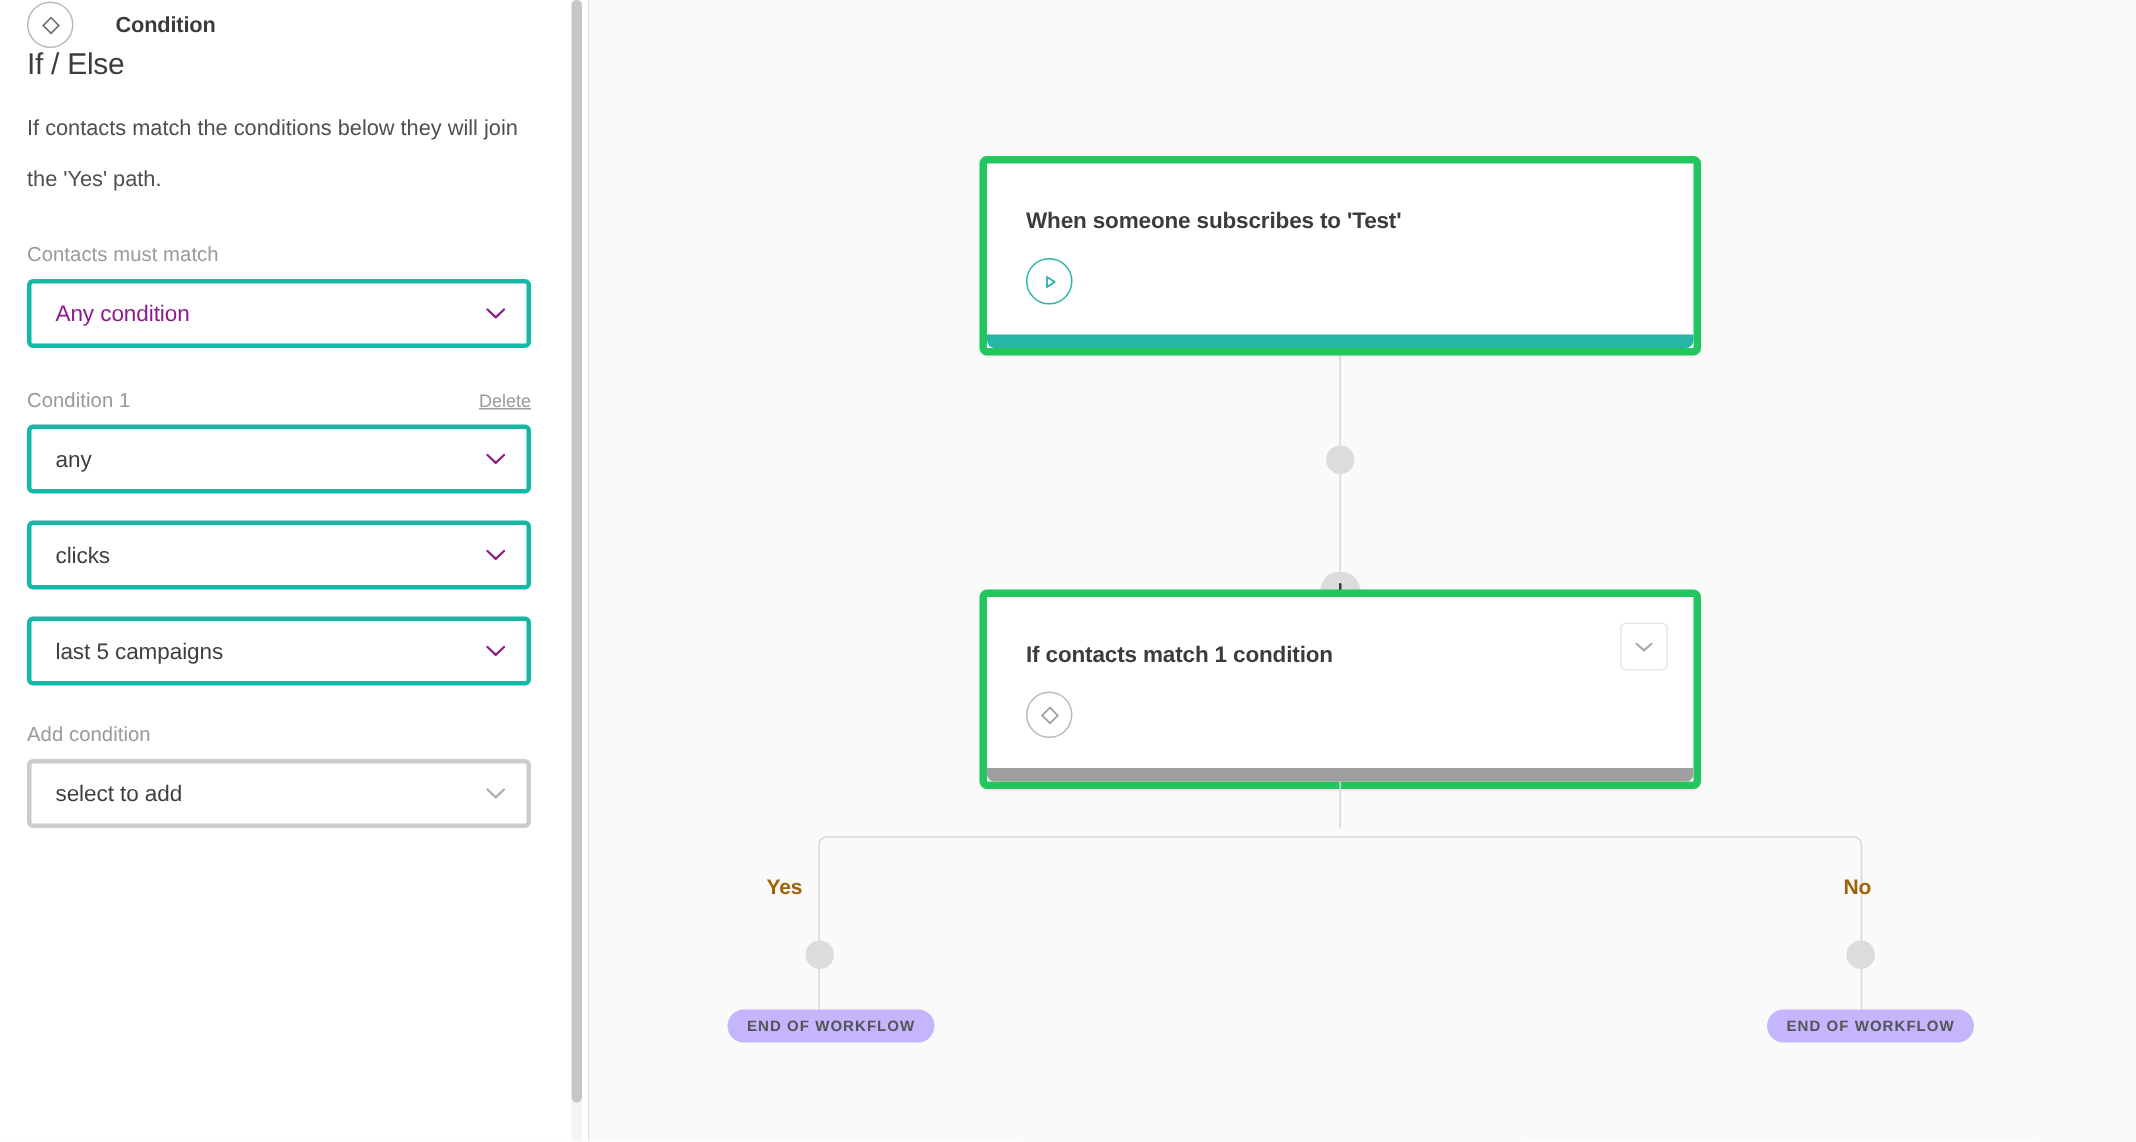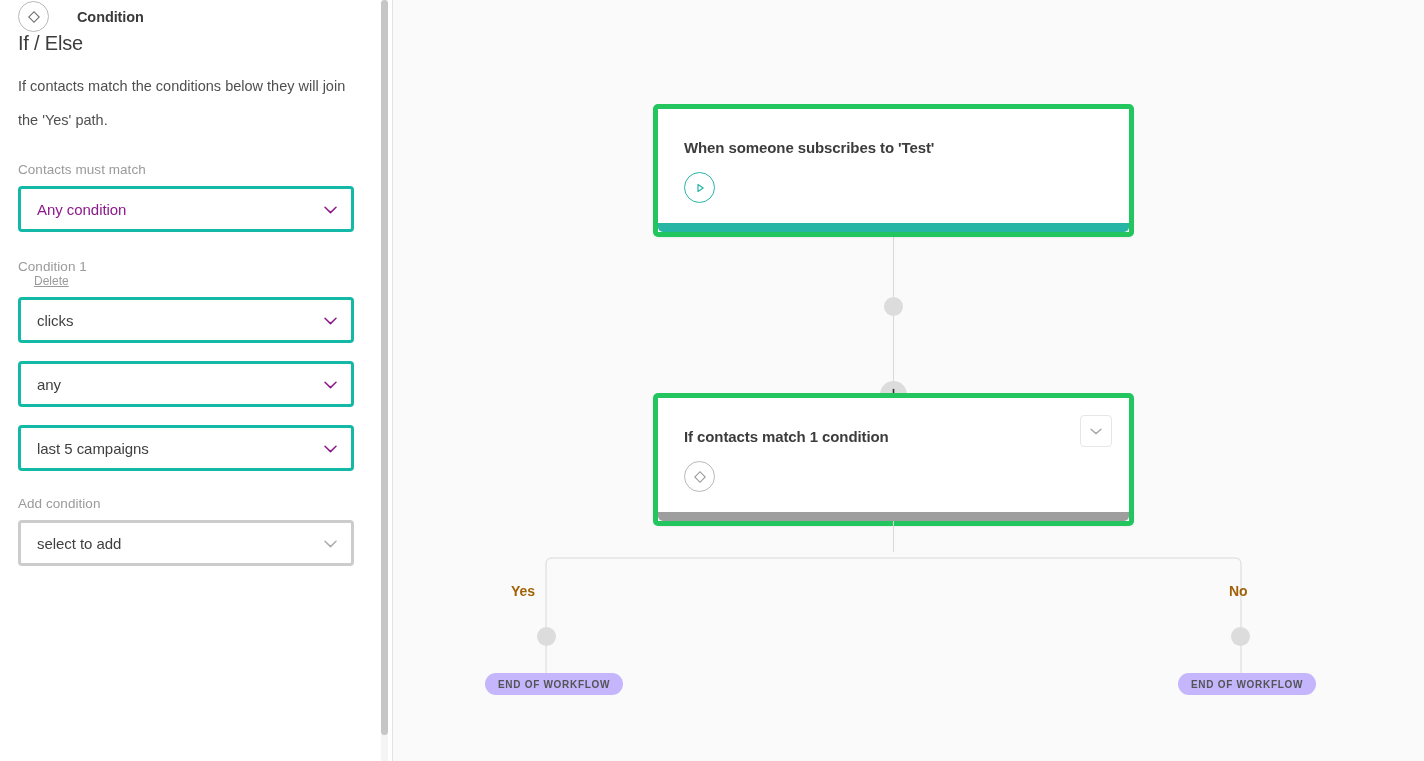--- a/index.html
+++ b/index.html
@@ -87,21 +87,20 @@
     letter-spacing: 0.05px;
   }
 
   .row-label {
     display: flex;
     align-items: baseline;
     justify-content: space-between;
     margin-top: 27px;
     margin-bottom: 9px;
     width: 336px;
-    flex-direction: column;
   }
   .row-label .field-label { margin: 0; }
 
   .delete-link {
     font-size: 12px;
     color: #9a9a9a;
     text-decoration: underline;
     cursor: pointer;
     padding-left: 16px;
   }
@@ -306,30 +305,30 @@
           </svg>
         </span>
       </div>
 
       <div class="row-label">
         <span class="field-label">Condition 1</span>
         <span class="delete-link">Delete</span>
       </div>
 
       <div class="select">
-        <span class="select-value">clicks</span>
+        <span class="select-value">any</span>
         <span class="chev">
           <svg width="13" height="8" viewBox="0 0 13 8">
             <path d="M1 1.3 L6.5 6.6 L12 1.3" fill="none" stroke="#8c1a8c" stroke-width="1.5" stroke-linecap="round" stroke-linejoin="round"></path>
           </svg>
         </span>
       </div>
 
       <div class="select">
-        <span class="select-value">any</span>
+        <span class="select-value">clicks</span>
         <span class="chev">
           <svg width="13" height="8" viewBox="0 0 13 8">
             <path d="M1 1.3 L6.5 6.6 L12 1.3" fill="none" stroke="#8c1a8c" stroke-width="1.5" stroke-linecap="round" stroke-linejoin="round"></path>
           </svg>
         </span>
       </div>
 
       <div class="select">
         <span class="select-value">last 5 campaigns</span>
         <span class="chev">

